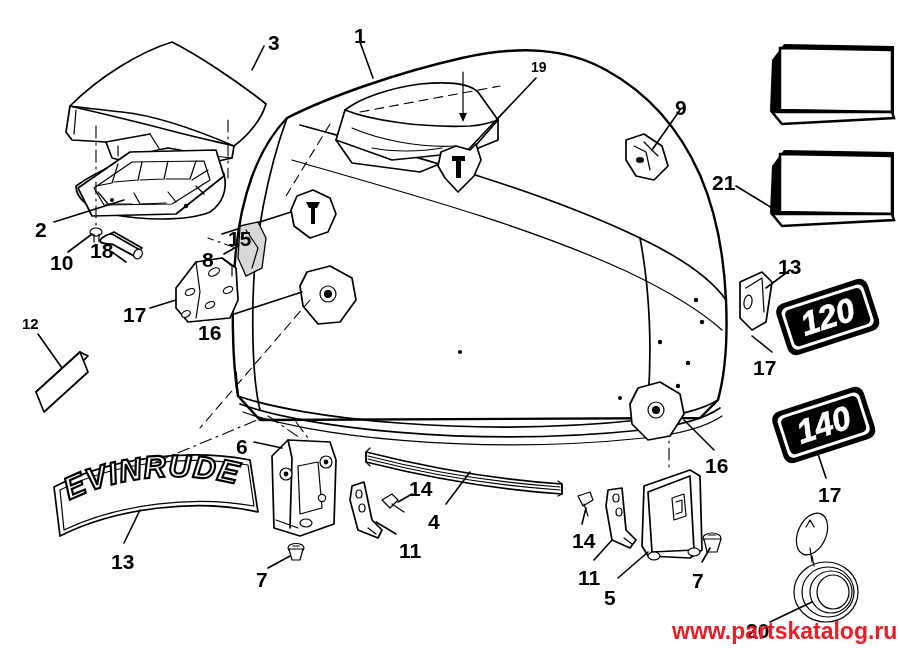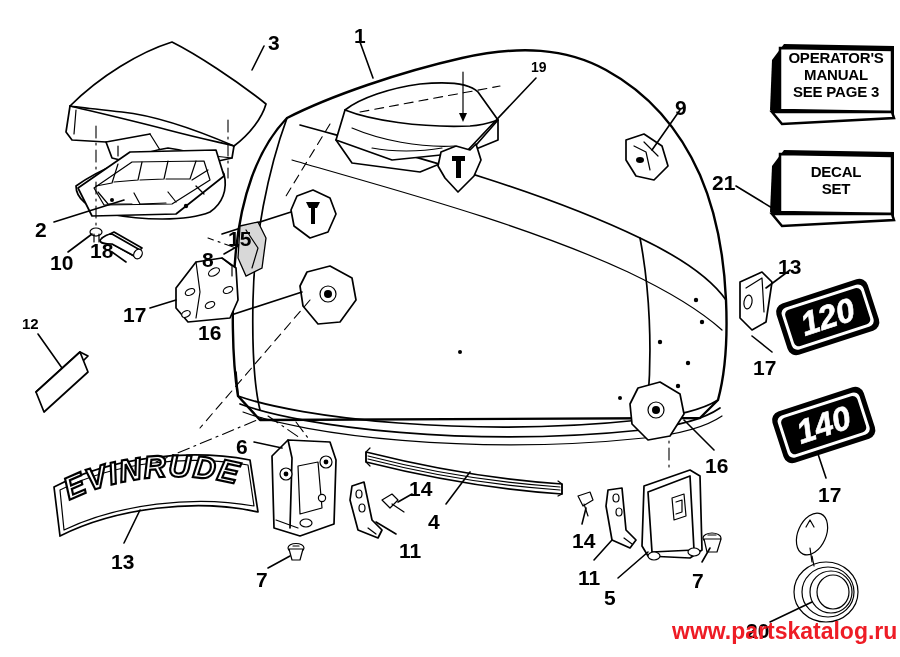--- a/index.html
+++ b/index.html
@@ -330,37 +330,28 @@
     <path class="dash" d="M330,124 L286,196"></path>
     <path class="dash" d="M310,300 L200,428"></path>
   </svg>
 
   <div style="position:absolute;left:758px;top:36px;">
     <svg width="140" height="100" viewBox="0 0 140 100">
       <path d="M14,24 L26,8 L136,10 L136,80 L24,86 L12,74 Z" fill="#000"></path>
       <path d="M22,12 L134,14 L134,76 L22,74 Z" fill="#fff" stroke="#000" stroke-width="2.5"></path>
       <path d="M14,76 L24,88 L136,82 L134,76 Z" fill="#fff" stroke="#000" stroke-width="2.5"></path>
     </svg>
-    <div class="boxtext" style="left:22px;top:14px;width:112px;font-size:15px;">
-      <div>OPERATOR'S</div>
-      <div>MANUAL</div>
-      <div>SEE PAGE 3</div>
-    </div>
   </div>
 
   <div style="position:absolute;left:758px;top:144px;">
     <svg width="140" height="96" viewBox="0 0 140 96">
       <path d="M14,22 L26,6 L136,8 L136,74 L24,80 L12,68 Z" fill="#000"></path>
       <path d="M22,10 L134,12 L134,70 L22,68 Z" fill="#fff" stroke="#000" stroke-width="2.5"></path>
       <path d="M14,70 L24,82 L136,76 L134,70 Z" fill="#fff" stroke="#000" stroke-width="2.5"></path>
     </svg>
-    <div class="boxtext" style="left:22px;top:20px;width:112px;font-size:15px;">
-      <div>DECAL</div>
-      <div>SET</div>
-    </div>
   </div>
 
   <div style="position:absolute;left:46px;top:446px;width:230px;height:100px;pointer-events:none;">
     <svg width="230" height="100" viewBox="0 0 230 100">
       <defs>
         <path id="arcpath" d="M20,56 C72,28 150,22 208,44"></path>
       </defs>
       <text font-family="Liberation Sans, sans-serif" font-size="31" font-weight="bold" font-style="italic" fill="#fff" stroke="#000" stroke-width="2.2" letter-spacing="1.5">
         <textPath href="#arcpath" startOffset="2%" id="evtext">EVINRUDE</textPath>
       </text>

